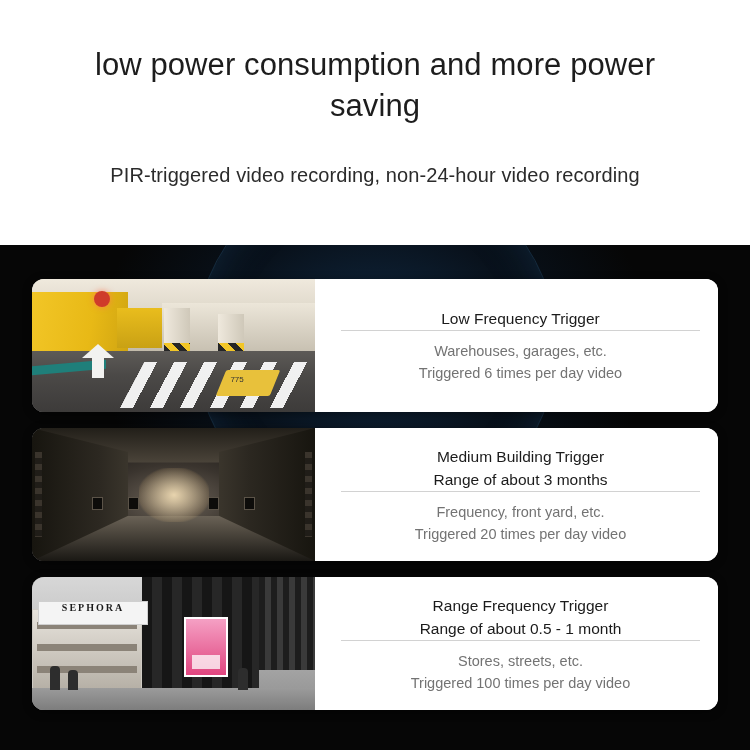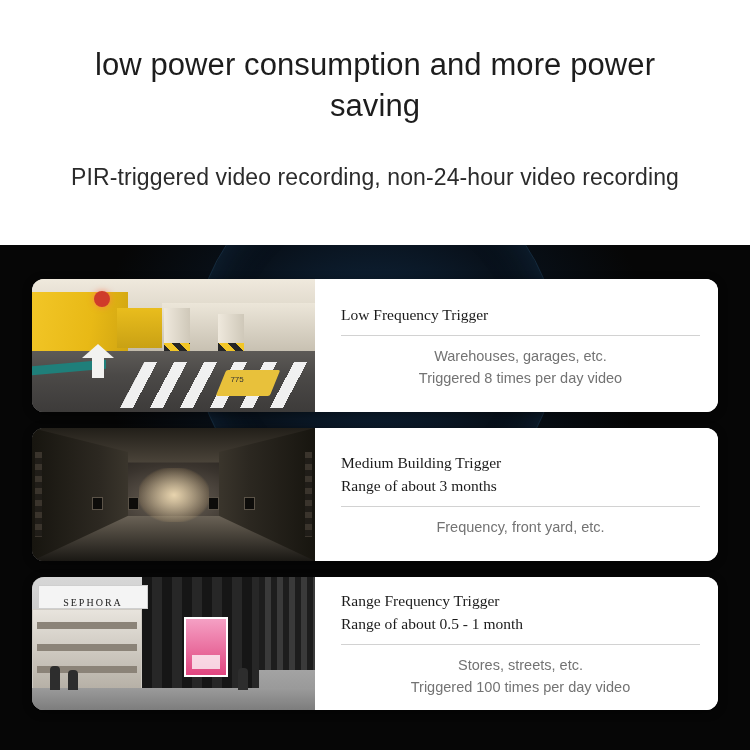--- a/index.html
+++ b/index.html
@@ -35,21 +35,21 @@
     font-size: 31px;
     color: #1d1d1d;
     text-align: center;
     line-height: 41px;
     max-width: 600px;
     font-weight: 400;
     letter-spacing: 0.1px;
   }
   .subhead {
     margin-top: 38px;
-    font-size: 23px;
+    font-size: 20px;
     color: #2b2b2b;
     text-align: center;
     font-weight: 400;
     letter-spacing: 0.1px;
   }
 
   
   .dark-panel {
     position: relative;
     width: 750px;
@@ -206,22 +206,22 @@
   .c-door { position:absolute; width:9px; height:11px; background:#0d0c0a; border:1px solid #5b5348;}
   .c-strip-l{position:absolute; left:3px; top:18%; width:7px; height:64%; background:repeating-linear-gradient(180deg,#3a342c 0 6px,#201d18 6px 12px);}
   .c-strip-r{position:absolute; right:3px; top:18%; width:7px; height:64%; background:repeating-linear-gradient(180deg,#3a342c 0 6px,#201d18 6px 12px);}
 
   
   .store {
     position:absolute; inset:0;
     background: linear-gradient(180deg,#d7d7d7 0%, #bdbdbd 55%, #9a9a9a 100%);
   }
   .s-sign {
-    position:absolute; left:6px; top:8px; width:108px; height:22px;
-    background:#f4f4f4; border:1px solid #cfcfcf; display:flex; align-items:flex-end; justify-content:center;
+    position:absolute; left:6px; top:24px; width:108px; height:22px;
+    background:#f4f4f4; border:1px solid #cfcfcf; display:flex; align-items:flex-start; justify-content:center;font-weight:bold;
   }
   .s-sign span{font-size:10px; letter-spacing:2px; color:#1a1a1a; font-family:"Liberation Serif", serif;}
   .s-panel-dark {
     position:absolute; left:110px; top:0; width:120px; height:100%;
     background: repeating-linear-gradient(90deg,#161616 0 10px,#272727 10px 20px);
   }
   .s-glass-l {
     position:absolute; left:0; top:32px; width:108px; bottom:20px;
     background: linear-gradient(180deg,#e8e4dd,#b6b0a6);
     border:1px solid #cfcbc4;
@@ -248,24 +248,22 @@
   .info {
     flex: 1 1 auto;
     padding: 6px 18px 6px 26px;
     display: flex;
     flex-direction: column;
     justify-content: center;
     box-sizing: border-box;
     background: #ffffff;
   }
   .info-top {
-    text-align: left;
-    padding-bottom: 9px;
+    text-align: center;
     border-bottom: 1px solid #d2d2d2;
-    font-family: Liberation Serif, serif;
   }
   .info-bottom {
     text-align: center;
     padding-top: 9px;
   }
   .line {
     font-size: 15.5px;
     color: #1b1b1b;
     line-height: 23px;
     white-space: nowrap;
@@ -314,21 +312,21 @@
               <span>775</span>
             </div>
           </div>
         </div>
         <div class="info">
           <div class="info-top">
             <div class="line">Low Frequency Trigger</div>
           </div>
           <div class="info-bottom">
             <div class="line small">Warehouses, garages, etc.</div>
-            <div class="line small">Triggered 8 times per day video</div>
+            <div class="line small">Triggered 6 times per day video</div>
           </div>
         </div>
       </div>
 
       <div class="row">
         <div class="photo">
           <div class="corridor">
             <div class="c-ceil"></div>
             <div class="c-wall-l"></div>
             <div class="c-wall-r"></div>
@@ -342,20 +340,21 @@
             <div class="c-light"></div>
           </div>
         </div>
         <div class="info">
           <div class="info-top">
             <div class="line">Medium Building Trigger</div>
             <div class="line">Range of about 3 months</div>
           </div>
           <div class="info-bottom">
             <div class="line small">Frequency, front yard, etc.</div>
+            <div class="line small">Triggered 20 times per day video</div>
           </div>
         </div>
       </div>
 
       <div class="row">
         <div class="photo">
           <div class="store">
             <div class="s-panel-dark"></div>
             <div class="s-glass-l">
               <div class="s-shelf" style="top:12px;"></div>

